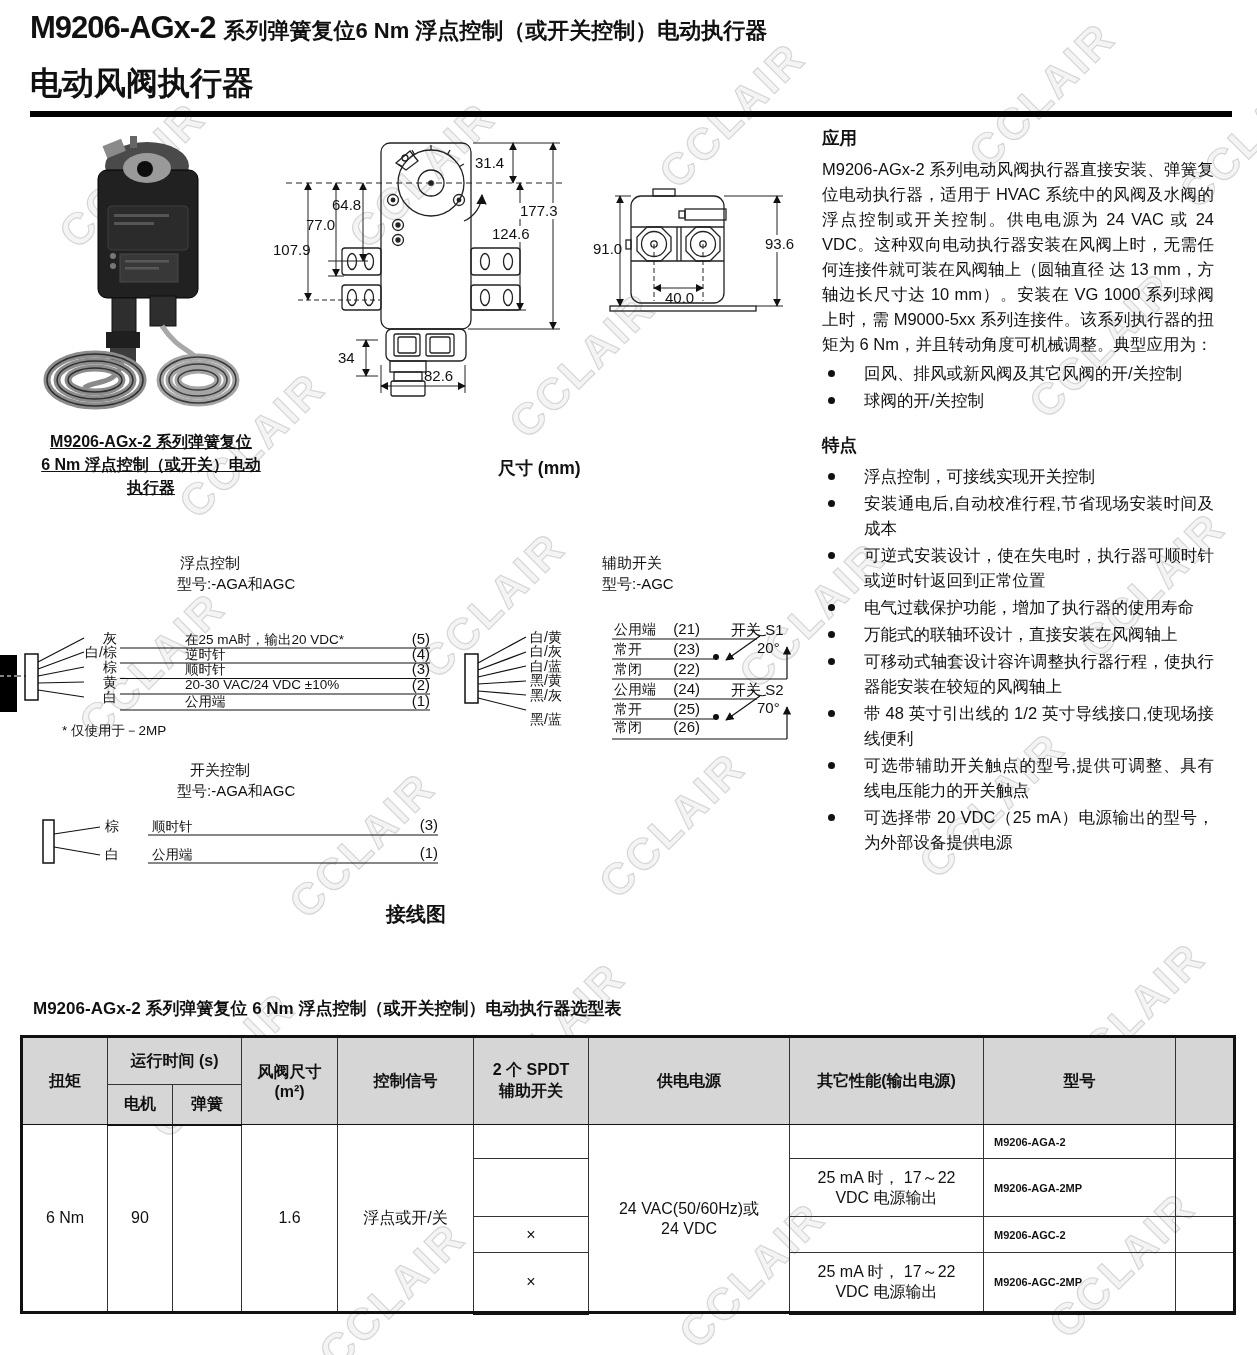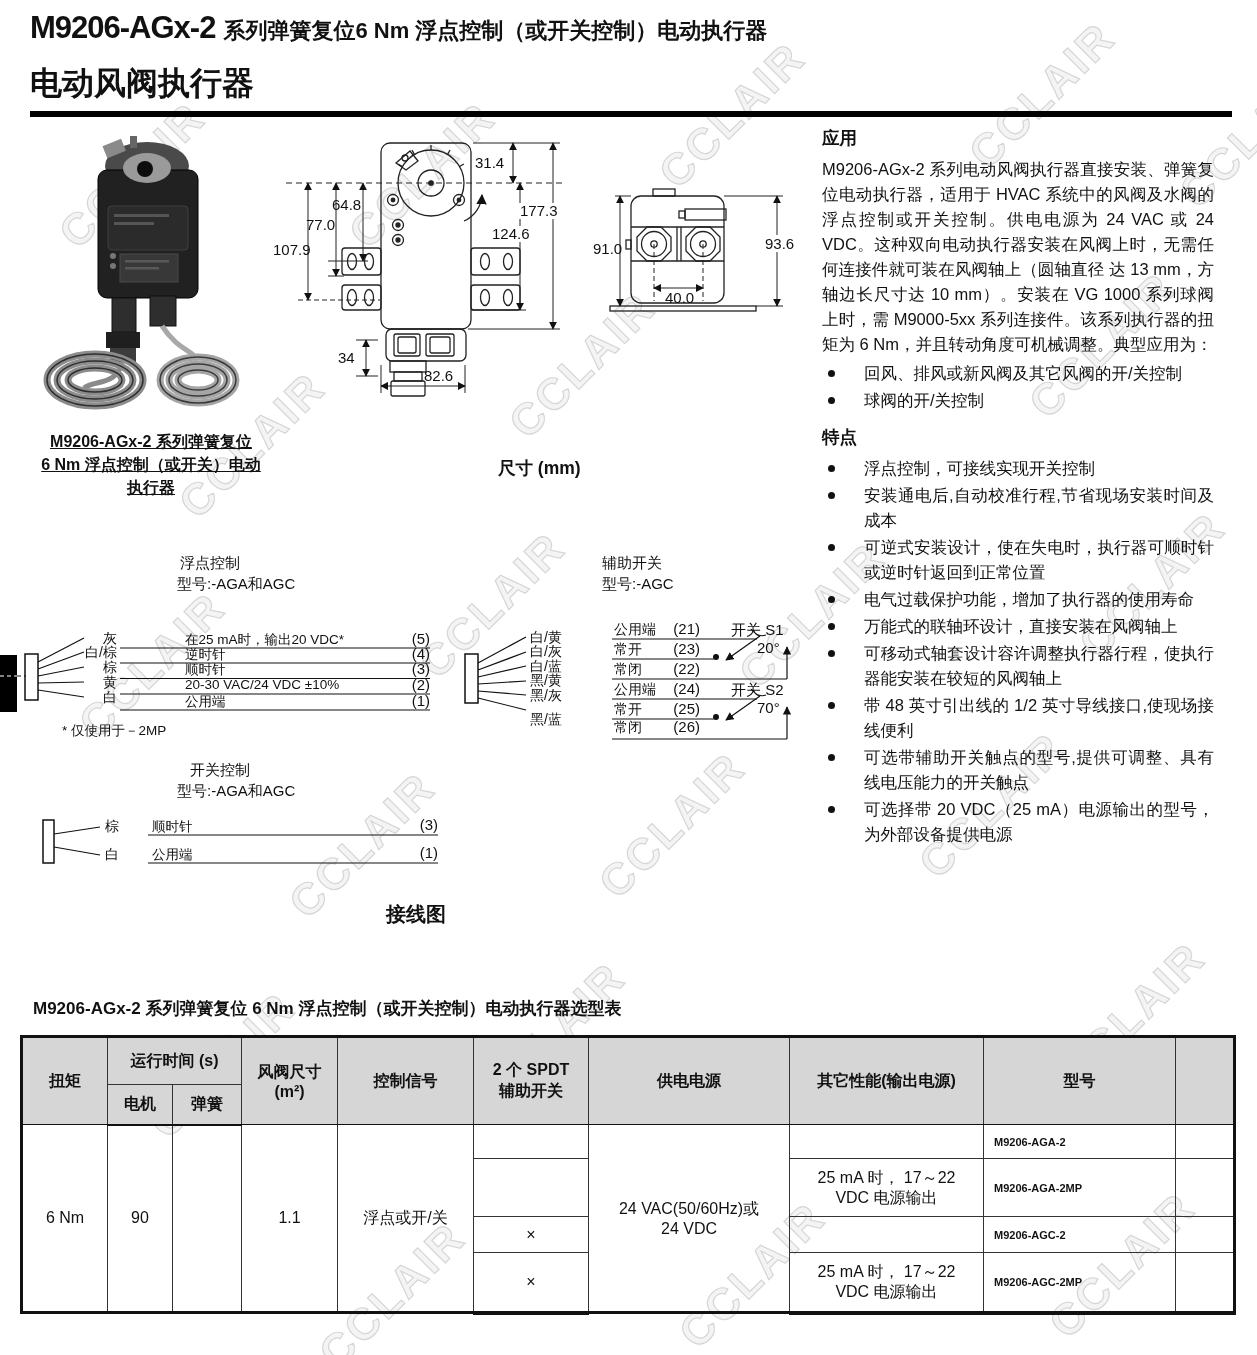--- a/index.html
+++ b/index.html
@@ -16,21 +16,21 @@
   .title-rest{font-size:22px;font-weight:bold;margin-left:8px;}
   .subtitle{position:absolute;left:30px;top:62px;font-size:32px;font-weight:bold;}
   .rule{position:absolute;left:30px;top:111px;width:1202px;height:6px;background:#000;}
   
   .photo-caption{position:absolute;left:25px;top:430px;width:252px;text-align:center;
                  font-weight:bold;font-size:16px;line-height:23px;text-decoration:underline;}
   .dims-caption{position:absolute;left:498px;top:456px;font-size:17.5px;font-weight:bold;}
   
   .rightcol{position:absolute;left:822px;top:126px;width:392px;font-size:16.5px;line-height:25px;}
   .rightcol .h{font-size:17.5px;font-weight:bold;margin:0 0 6px 0;}
-  .rightcol .h.feat{margin-top:12px;}
+  .rightcol .h.feat{margin-top:20px;}
   .rightcol p{margin:0 0 4px 0;text-align:justify;}
   .bullet{display:flex;margin:0 0 2px 0;}
   .bullet .dot{width:7px;height:7px;border-radius:50%;background:#111;margin:9px 0 0 6px;flex:none;}
   .bullet .btxt{margin-left:29px;flex:1;text-align:justify;}
   
   .wt{position:absolute;font-size:14px;white-space:nowrap;}
   .wdesc{position:absolute;font-size:13.5px;white-space:nowrap;}
   .wnum{position:absolute;font-size:15px;width:32px;text-align:right;white-space:nowrap;}
   .whead{position:absolute;font-size:15px;white-space:nowrap;}
   .wcolor{position:absolute;font-size:14px;width:62px;text-align:right;white-space:nowrap;}
@@ -454,21 +454,21 @@
       <tr style="height:40px;">
         <th>电机</th>
         <th>弹簧</th>
       </tr>
     </thead>
     <tbody>
       <tr style="height:34px;">
         <td rowspan="4">6 Nm</td>
         <td rowspan="4">90</td>
         <td rowspan="4"></td>
-        <td rowspan="4">1.1</td>
+        <td rowspan="4">1.6</td>
         <td rowspan="4">浮点或开/关</td>
         <td></td>
         <td rowspan="4">
           <span style="display:block;">24 VAC(50/60Hz)或</span>
           <span style="display:block;">24 VDC</span>
         </td>
         <td class="out"></td>
         <td class="model">M9206-AGA-2</td>
         <td></td>
       </tr>

